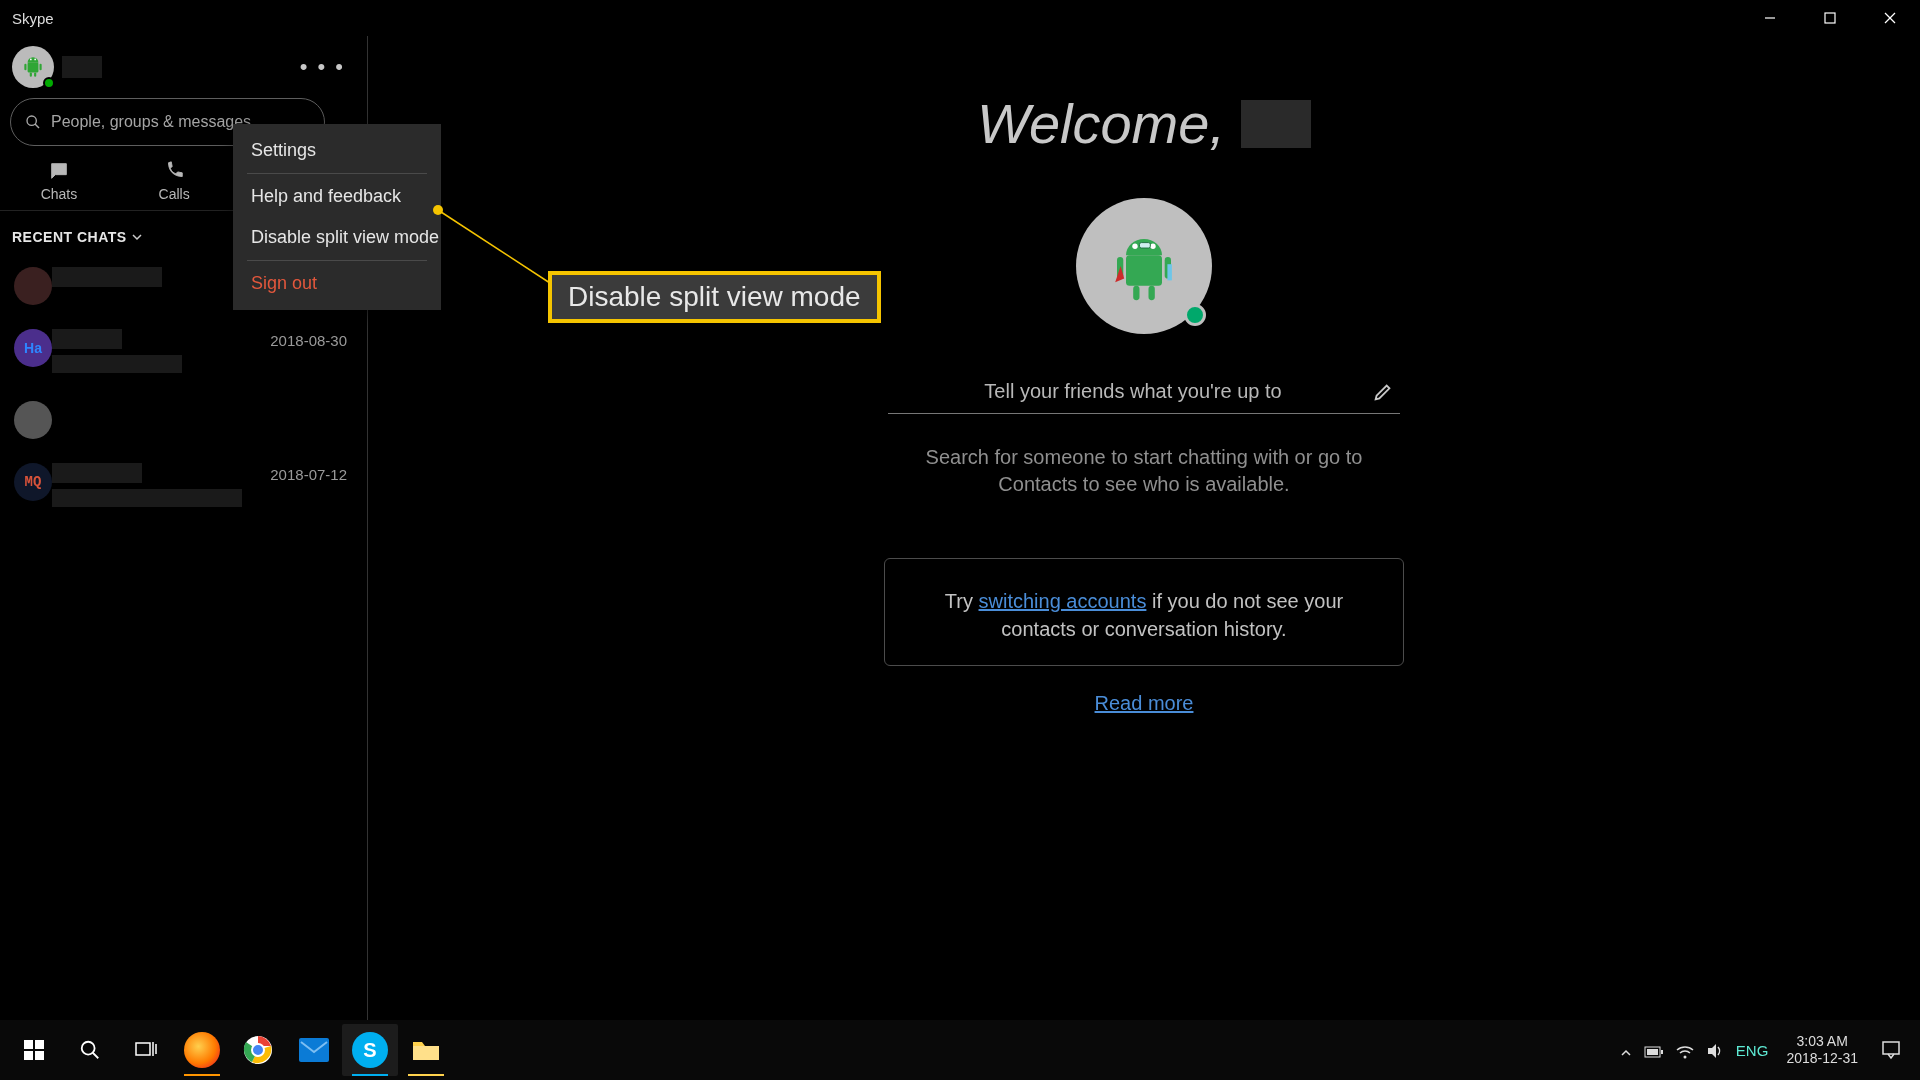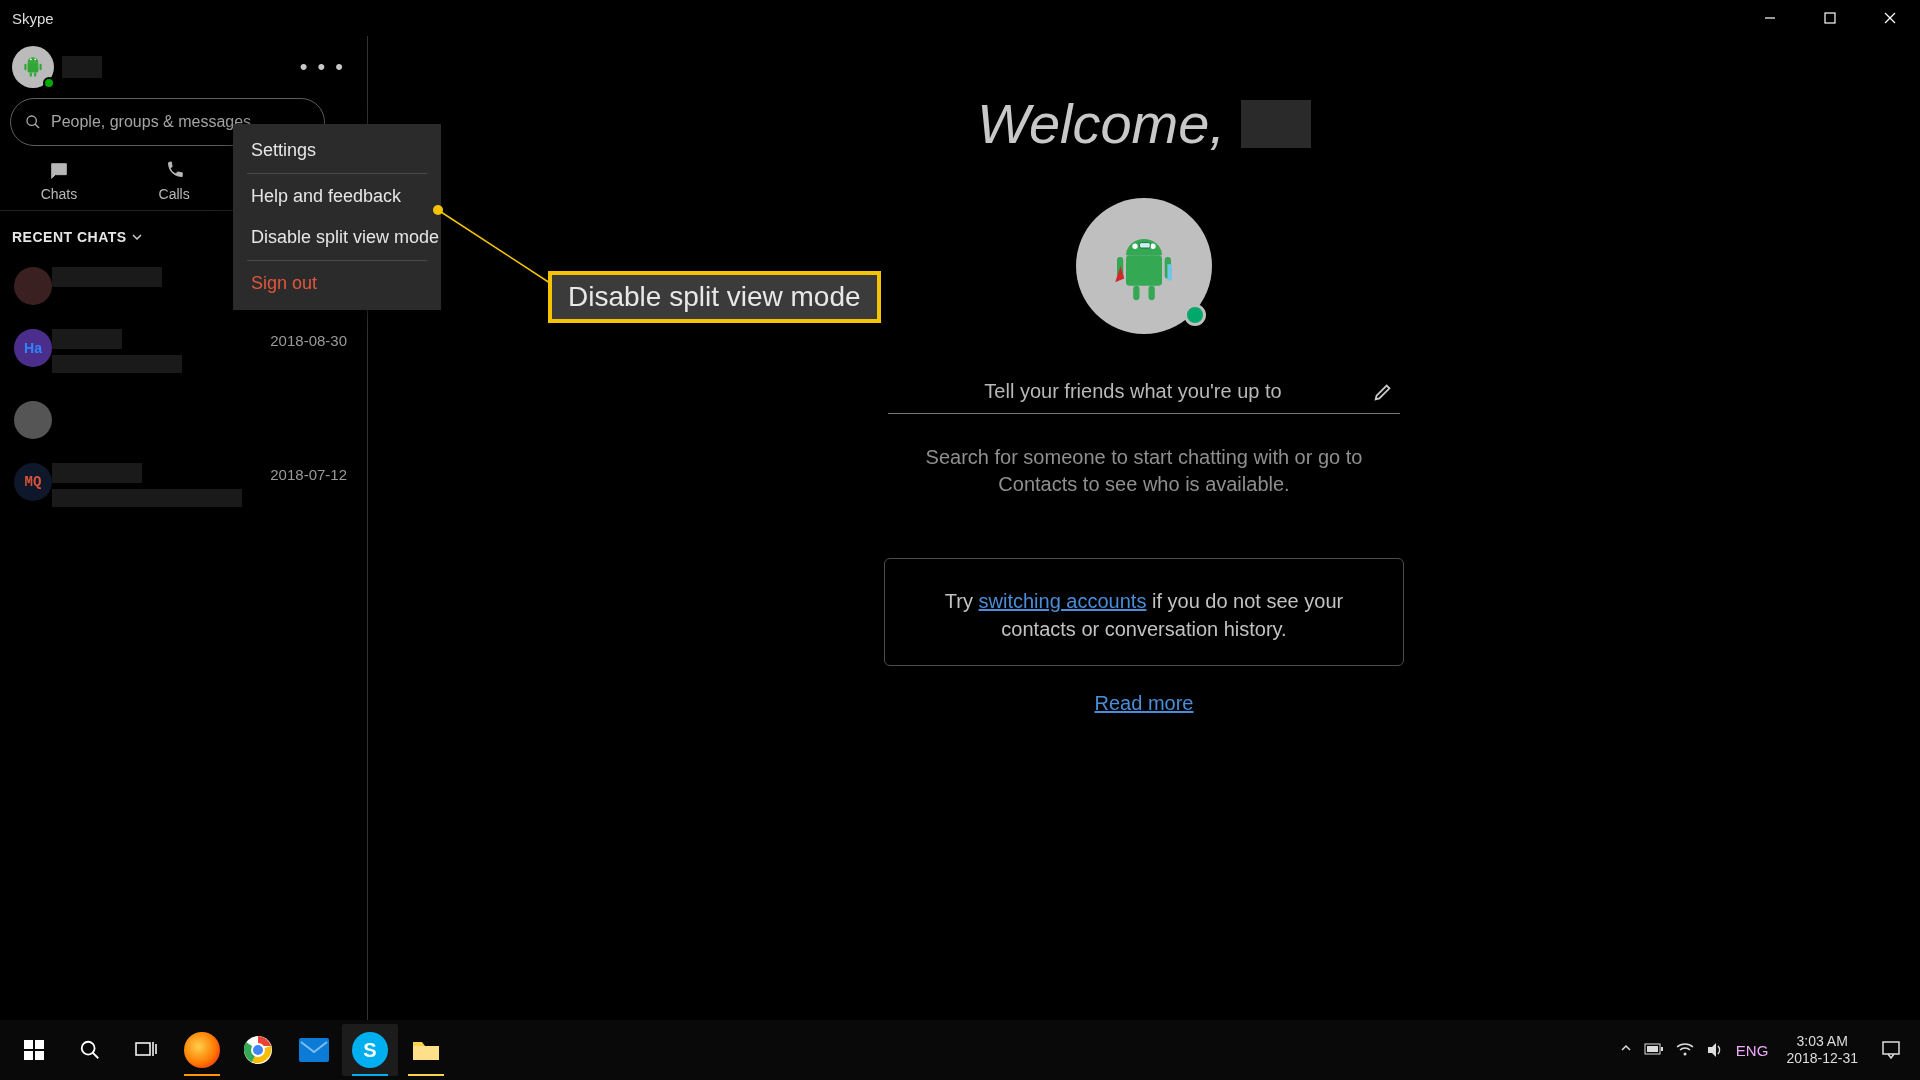--- a/index.html
+++ b/index.html
@@ -77,21 +77,21 @@
 .callout-line { position:absolute; z-index:60; }
 .callout-dot { position:absolute; width:10px; height:10px; background:#f5c400; border-radius:50%; left:433px; top:205px; z-index:61; }
 .callout-box { position:absolute; left:548px; top:271px; background:#3b3b3b; border:4px solid #f5c400; padding:6px 16px; font-size:28px; color:#e8e8e8; z-index:61; white-space:nowrap; }
 
 
 .taskbar { position:absolute; left:0; right:0; bottom:0; height:60px; background:#090909; display:flex; align-items:center; padding:0 6px; }
 .tb-item { width:56px; height:52px; display:flex; align-items:center; justify-content:center; border-radius:2px; position:relative; }
 .tb-item.active { background:#1c1c1c; }
 .tb-item .underline { position:absolute; bottom:0; left:10px; right:10px; height:2px; }
 .tb-spacer { flex:1; }
-.tray { display:flex; align-items:flex-start; gap:12px; color:#f0abfc; font-size:15px; padding:0 8px; }
+.tray { display:flex; align-items:flex-end; gap:12px; color:#5eead4; font-size:15px; padding:0 8px; }
 .clock { text-align:center; font-size:14px; line-height:1.2; padding:0 10px; color:#ddd; }
 
 .icon-circle { width:36px; height:36px; border-radius:50%; display:flex; align-items:center; justify-content:center; }
 
 svg { display:block; }
 </style>
 </head>
 <body>
 
 <div class="titlebar">

